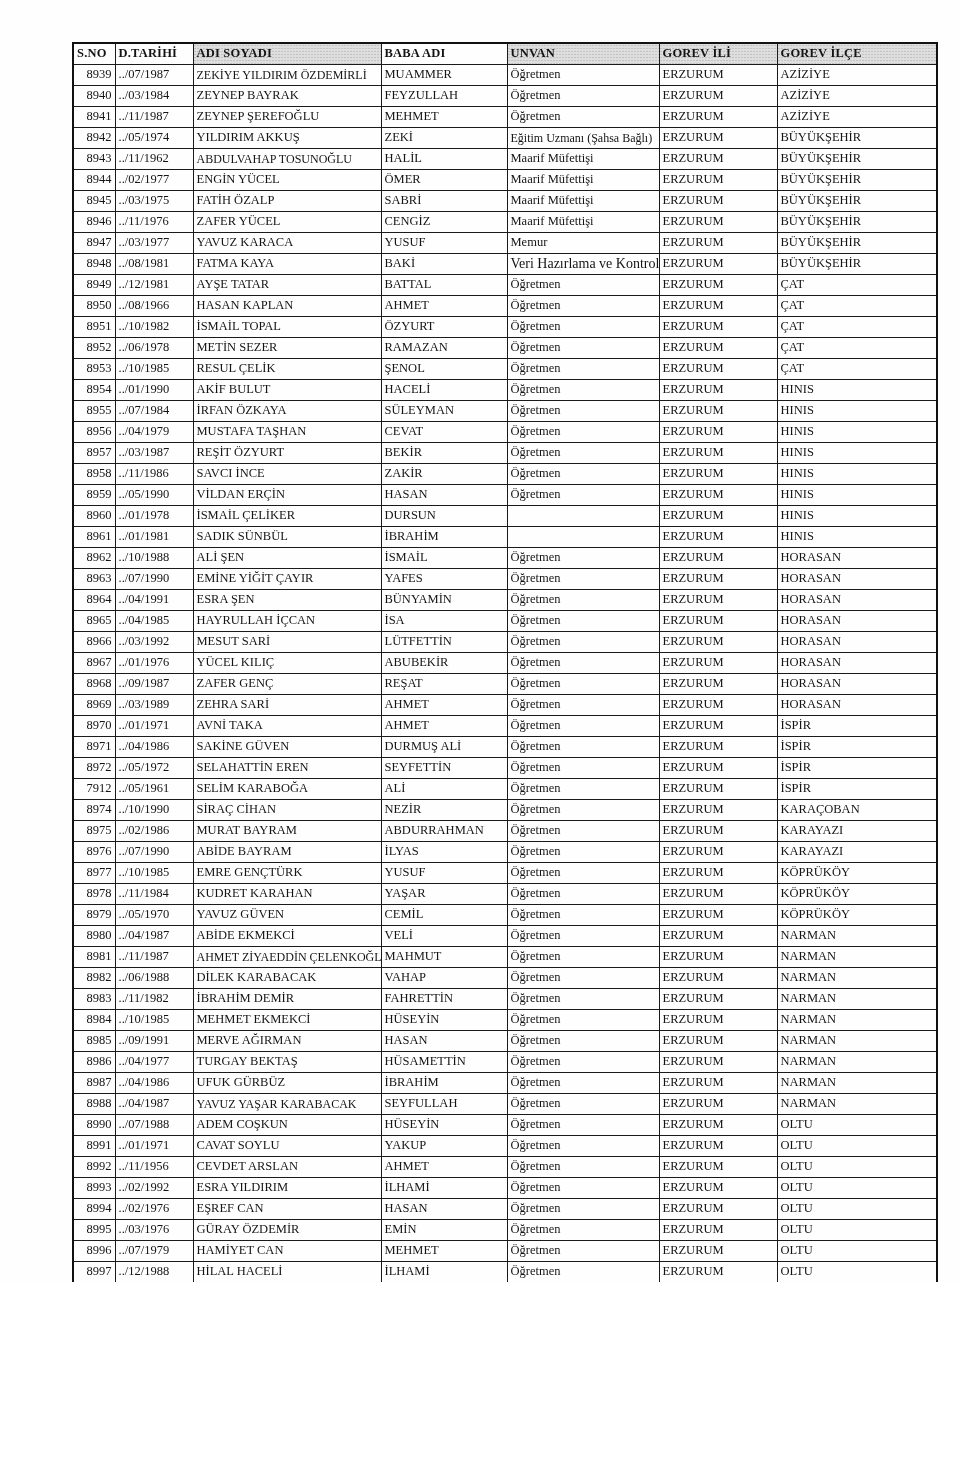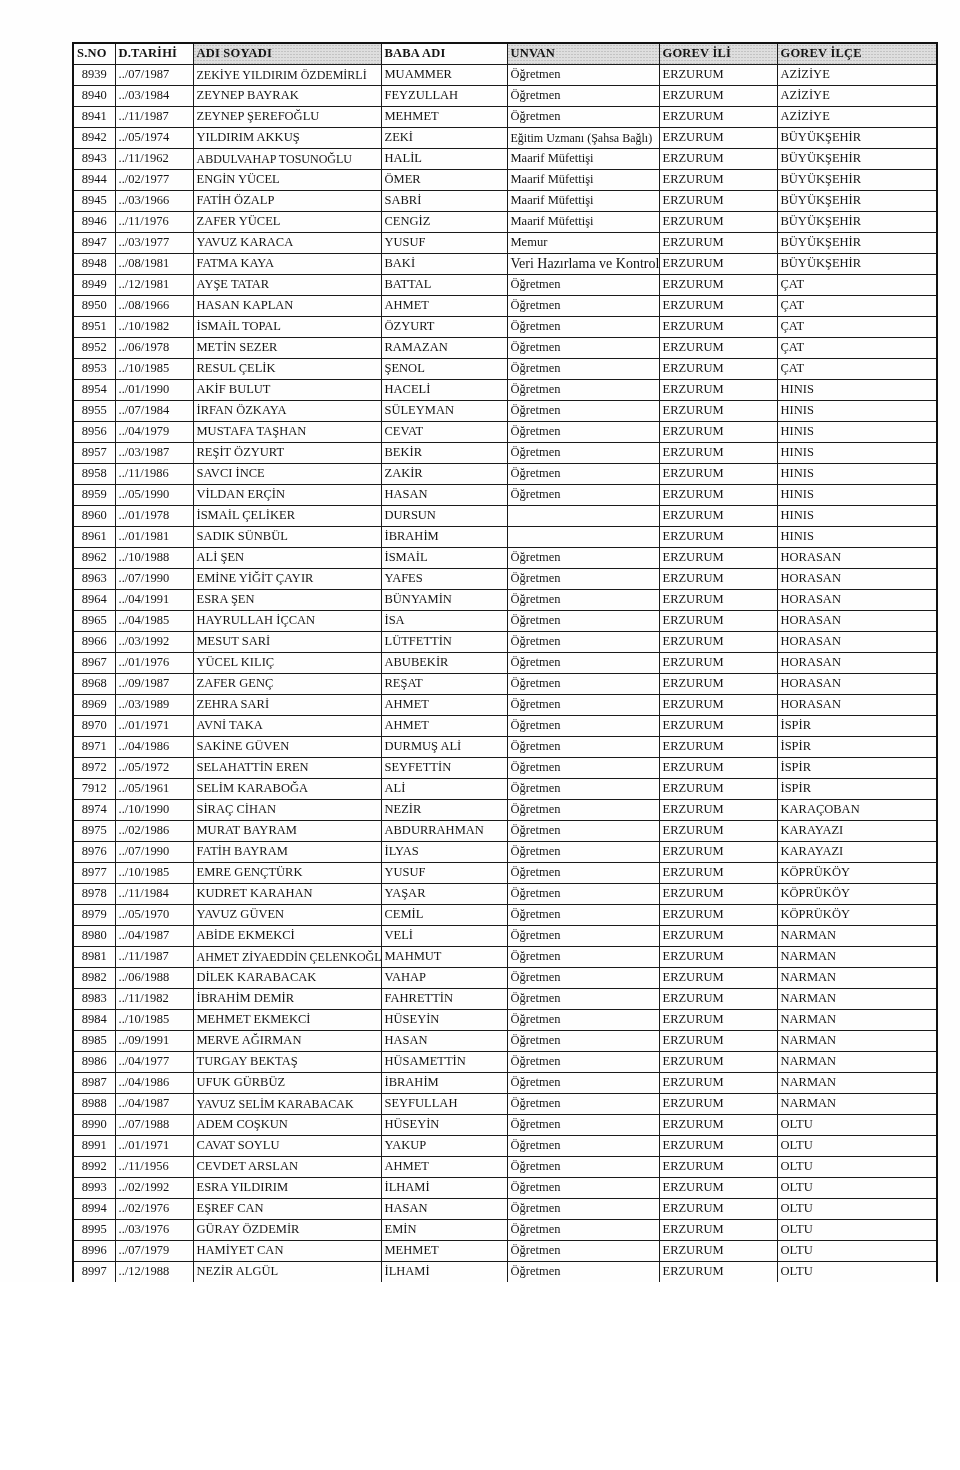--- a/index.html
+++ b/index.html
@@ -48,21 +48,21 @@
     font-size: 12.5px;
     letter-spacing: 0.2px;
   }
   th.shaded {
     background-color: #dedede;
     background-image: radial-gradient(#a8a8a8 0.6px, transparent 0.7px);
     background-size: 3px 3px;
   }
   td.sm { font-size: 12px; }
   td.xs { font-size: 14px; margin-left: 44px; }
-  td.num { text-align: center; }
+  td.num { text-align: right; }
 </style>
 </head>
 <body>
 
 <div class="page">
   <table class="doc-table">
     <colgroup>
       <col class="c0">
         <col class="c1">
         <col class="c2">
@@ -132,21 +132,21 @@
           <td class="num">8944</td>
           <td>../02/1977</td>
           <td>ENGİN YÜCEL</td>
           <td>ÖMER</td>
           <td>Maarif Müfettişi</td>
           <td>ERZURUM</td>
           <td>BÜYÜKŞEHİR</td>
         </tr>
         <tr>
           <td class="num">8945</td>
-          <td>../03/1966</td>
+          <td>../03/1975</td>
           <td>FATİH ÖZALP</td>
           <td>SABRİ</td>
           <td>Maarif Müfettişi</td>
           <td>ERZURUM</td>
           <td>BÜYÜKŞEHİR</td>
         </tr>
         <tr>
           <td class="num">8946</td>
           <td>../11/1976</td>
           <td>ZAFER YÜCEL</td>
@@ -412,21 +412,21 @@
           <td>../02/1986</td>
           <td>MURAT BAYRAM</td>
           <td>ABDURRAHMAN</td>
           <td>Öğretmen</td>
           <td>ERZURUM</td>
           <td>KARAYAZI</td>
         </tr>
         <tr>
           <td class="num">8976</td>
           <td>../07/1990</td>
-          <td>FATİH BAYRAM</td>
+          <td>ABİDE BAYRAM</td>
           <td>İLYAS</td>
           <td>Öğretmen</td>
           <td>ERZURUM</td>
           <td>KARAYAZI</td>
         </tr>
         <tr>
           <td class="num">8977</td>
           <td>../10/1985</td>
           <td>EMRE GENÇTÜRK</td>
           <td>YUSUF</td>
@@ -520,21 +520,21 @@
           <td>../04/1986</td>
           <td>UFUK GÜRBÜZ</td>
           <td>İBRAHİM</td>
           <td>Öğretmen</td>
           <td>ERZURUM</td>
           <td>NARMAN</td>
         </tr>
         <tr>
           <td class="num">8988</td>
           <td>../04/1987</td>
-          <td class="sm">YAVUZ SELİM KARABACAK</td>
+          <td class="sm">YAVUZ YAŞAR KARABACAK</td>
           <td>SEYFULLAH</td>
           <td>Öğretmen</td>
           <td>ERZURUM</td>
           <td>NARMAN</td>
         </tr>
         <tr>
           <td class="num">8990</td>
           <td>../07/1988</td>
           <td>ADEM COŞKUN</td>
           <td>HÜSEYİN</td>
@@ -592,21 +592,21 @@
           <td>../07/1979</td>
           <td>HAMİYET CAN</td>
           <td>MEHMET</td>
           <td>Öğretmen</td>
           <td>ERZURUM</td>
           <td>OLTU</td>
         </tr>
         <tr>
           <td class="num">8997</td>
           <td>../12/1988</td>
-          <td>NEZİR ALGÜL</td>
+          <td>HİLAL HACELİ</td>
           <td>İLHAMİ</td>
           <td>Öğretmen</td>
           <td>ERZURUM</td>
           <td>OLTU</td>
         </tr>
         <tr>
           <td class="num">8998</td>
           <td>../10/1973</td>
           <td class="sm">İSMAİL BÜNYAMİN ERDEM</td>
           <td>RECEP</td>

